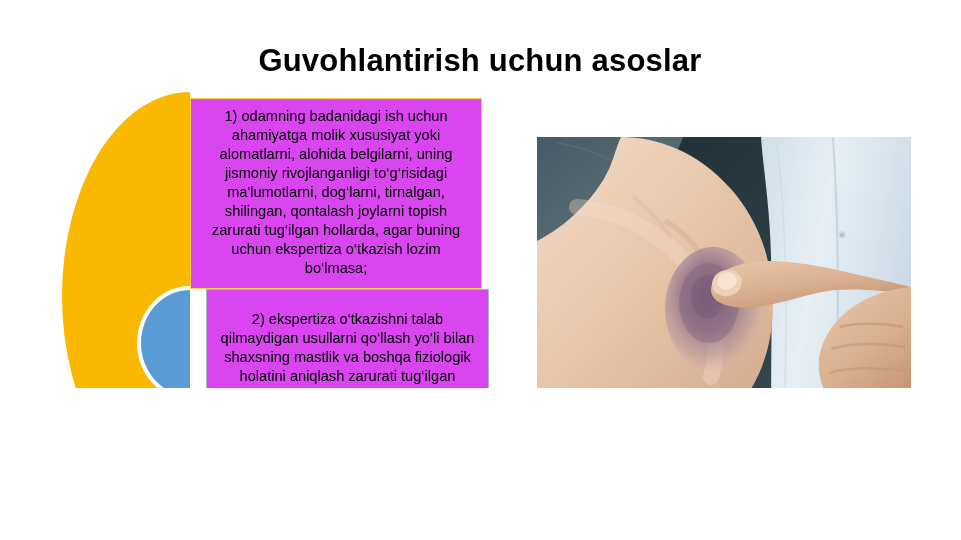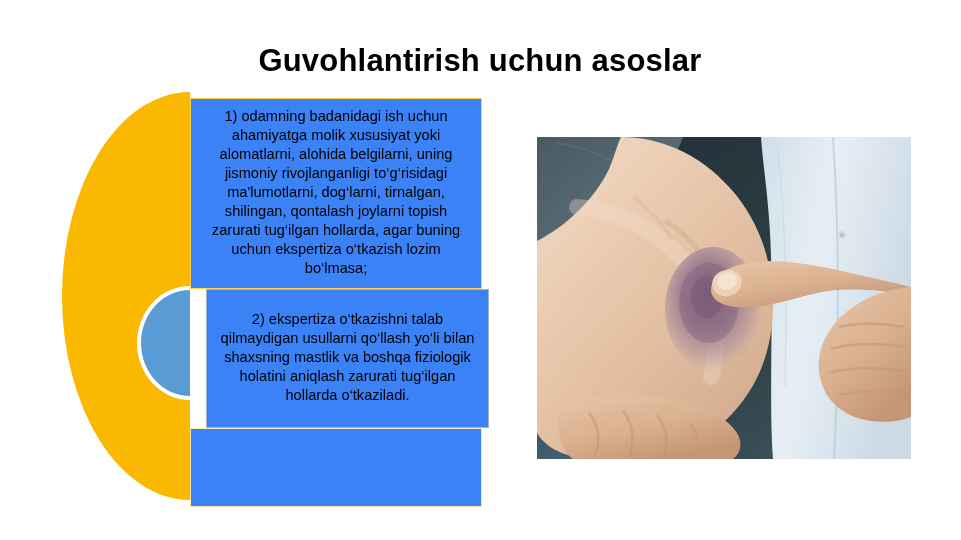--- a/index.html
+++ b/index.html
@@ -12,21 +12,21 @@
     height: 540px;
     overflow: hidden;
     font-family: "Liberation Sans", sans-serif;
     position: relative;
   }
 
   .slide {
     position: absolute;
     left: 0; top: 0;
     width: 961px;
-    height: 540px;
+    height: 388px;
     background: #ffffff;
     overflow: hidden;
   }
 
   
   .slide-title {
     position: absolute;
     left: 60px;
     top: 44px;
     width: 840px;
@@ -71,21 +71,21 @@
     top: 290px;
     width: 49px;
     height: 106px;
     background: #5B9BD5;
     border-radius: 49px 0 0 49px / 53px 0 0 53px;
   }
 
   
   .textbox {
     position: absolute;
-    background: #3b82f6;
+    background: #d946ef;
     box-sizing: border-box;
     color: #000000;
     text-align: center;
   }
   .textbox-1 {
     left: 190px;
     top: 98px;
     width: 292px;
     height: 191px;
     border: 1px solid #FFD24D;

